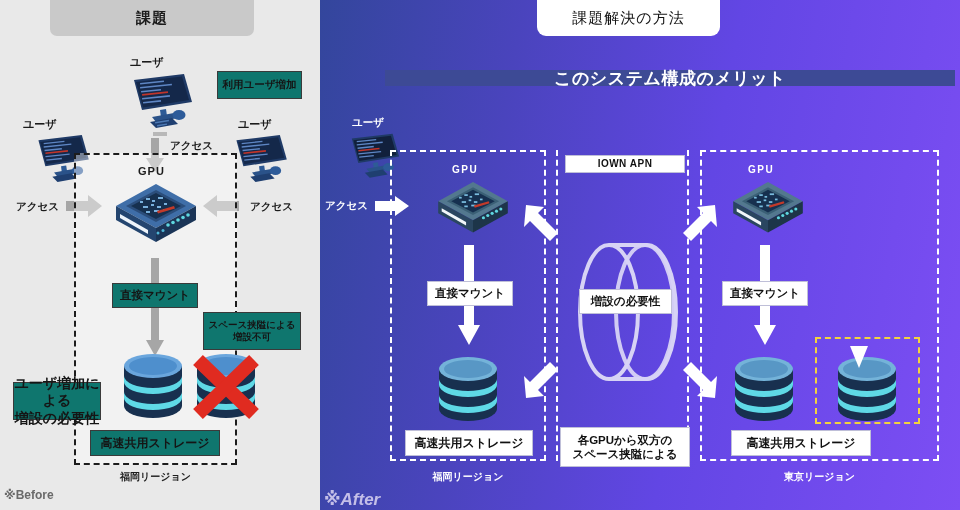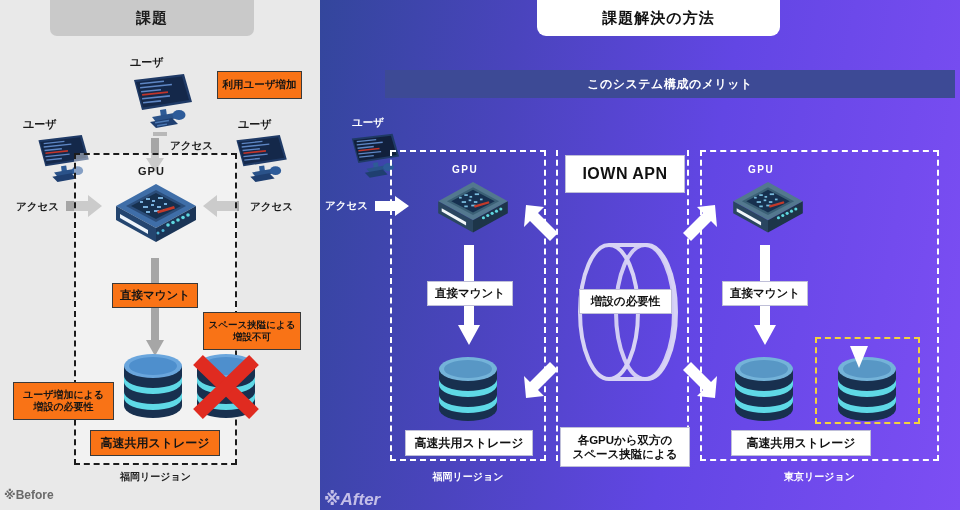--- a/index.html
+++ b/index.html
@@ -23,48 +23,48 @@
   }
   .region-box-left{
     position:absolute; left:74px; top:153px; width:163px; height:312px;
     border:2px dashed #1c1c1c; background:rgba(255,255,255,0.42);
   }
   .region-label-left{
     position:absolute; left:74px; top:470px; width:163px;
     text-align:center; font-size:10px; font-weight:bold; color:#1d1d1d;
   }
   .gray-box{
-    position:absolute; background:#f97316; border:1px solid #3a3a3a;
+    position:absolute; background:#0f766e; border:1px solid #3a3a3a;
     display:flex; align-items:center; justify-content:center; text-align:center;
     font-weight:bold; color:#151515; line-height:1.25;
   }
   .lbl-dark{ position:absolute; font-weight:bold; color:#1b1b1b; }
   .before-tag{
     position:absolute; left:4px; top:488px; font-size:12px;
     font-weight:bold; color:#6a6a6a;
   }
 
   
   .right-panel{
     position:absolute; left:320px; top:0; width:640px; height:510px;
     background:linear-gradient(100deg,#33469c 0%, #4a44bd 28%, #6246e4 58%, #7d4ef4 100%);
   }
   .panel-title-right{
-    position:absolute; left:217px; top:0px; width:243px; height:36px;
+    position:absolute; left:217px; top:0px; width:183px; height:36px;
     background:#ffffff; border-radius:0 0 9px 9px;
     display:flex; align-items:center; justify-content:center;
-    font-size:15px; font-weight:bold; color:#111; letter-spacing:1px;
+    font-size:15px; font-weight:normal; color:#111; letter-spacing:1px;
   }
   .merit-wrap{
     position:absolute; left:65px; top:70px; width:570px;
   }
   .merit-head{
-    height:28px; background:#3d4a95;
+    height:16px; background:#3d4a95;
     display:flex; align-items:center; justify-content:center;
-    color:#fff; font-size:12px; font-weight:bold; letter-spacing:.5px;text-align:center;
+    color:#fff; font-size:17px; font-weight:bold; letter-spacing:.5px;text-align:center;
   }
   .merit-body{
     height:44px; background:#fff; border:1px solid #cfcfe8;
     display:flex; align-items:center; justify-content:center;
     color:#111; font-size:16.5px; font-weight:bold; letter-spacing:-0.2px;
   }
   .region-box-r{
     position:absolute; border:2px dashed #ffffff;
   }
   .region-label-r{
@@ -267,21 +267,21 @@
     </div>
     <div class="icon" style="left:188px;top:352px;">
       <svg width="76" height="70" viewBox="0 0 76 70">
         <g stroke="#e02b20" stroke-width="14" stroke-linecap="butt">
           <line x1="10" y1="8" x2="66" y2="62"></line>
           <line x1="66" y1="8" x2="10" y2="62"></line>
         </g>
       </svg>
     </div>
 
-    <div class="gray-box" style="left:13px;top:382px;width:101px;height:38px;font-size:10px;white-space:pre-line;">ユーザ増加による
+    <div class="gray-box" style="left:13px;top:382px;width:88px;height:38px;font-size:14px;white-space:pre-line;">ユーザ増加による
 増設の必要性</div>
 
     <div class="gray-box" style="left:90px;top:430px;width:130px;height:26px;font-size:12px;">高速共用ストレージ</div>
 
     <div class="region-label-left">福岡リージョン</div>
     <div class="before-tag">※Before</div>
   </div>
 
   <div class="right-panel">
 
@@ -361,21 +361,21 @@
         <ellipse cx="33" cy="14" rx="29" ry="12" fill="#74b3d9"></ellipse>
         <ellipse cx="33" cy="14" rx="24" ry="9" fill="#5897c5"></ellipse>
         <path d="M4 24 a29 12 0 0 0 58 0 v6 a29 12 0 0 1 -58 0 Z" fill="#5fd9e6"></path>
         <path d="M4 40 a29 12 0 0 0 58 0 v6 a29 12 0 0 1 -58 0 Z" fill="#5fd9e6"></path>
       </svg>
     </div>
     <div class="white-box" style="left:85px;top:430px;width:128px;height:26px;font-size:12px;">高速共用ストレージ</div>
     <div class="region-label-r" style="left:70px;top:470px;width:156px;">福岡リージョン</div>
 
     <div class="region-box-r" style="left:236px;top:150px;width:133px;height:311px;border-left-style:dashed;border-right-style:dashed;border-top:none;border-bottom:none;"></div>
-    <div class="white-box" style="left:245px;top:155px;width:120px;height:38px;font-size:16px;letter-spacing:.5px;">IOWN APN</div>
+    <div class="white-box" style="left:245px;top:155px;width:120px;height:18px;font-size:10px;letter-spacing:.5px;">IOWN APN</div>
 
     <div class="icon" style="left:253px;top:237px;">
       <svg width="108" height="150" viewBox="0 0 108 150">
         <g fill="none" stroke="#d7d3f5" stroke-width="4">
           <ellipse cx="36" cy="75" rx="29" ry="67"></ellipse>
           <path d="M36 8 H74 a29 67 0 0 1 0 134 H36"></path>
           <ellipse cx="72" cy="75" rx="29" ry="67" opacity=".95"></ellipse>
         </g>
       </svg>
     </div>

